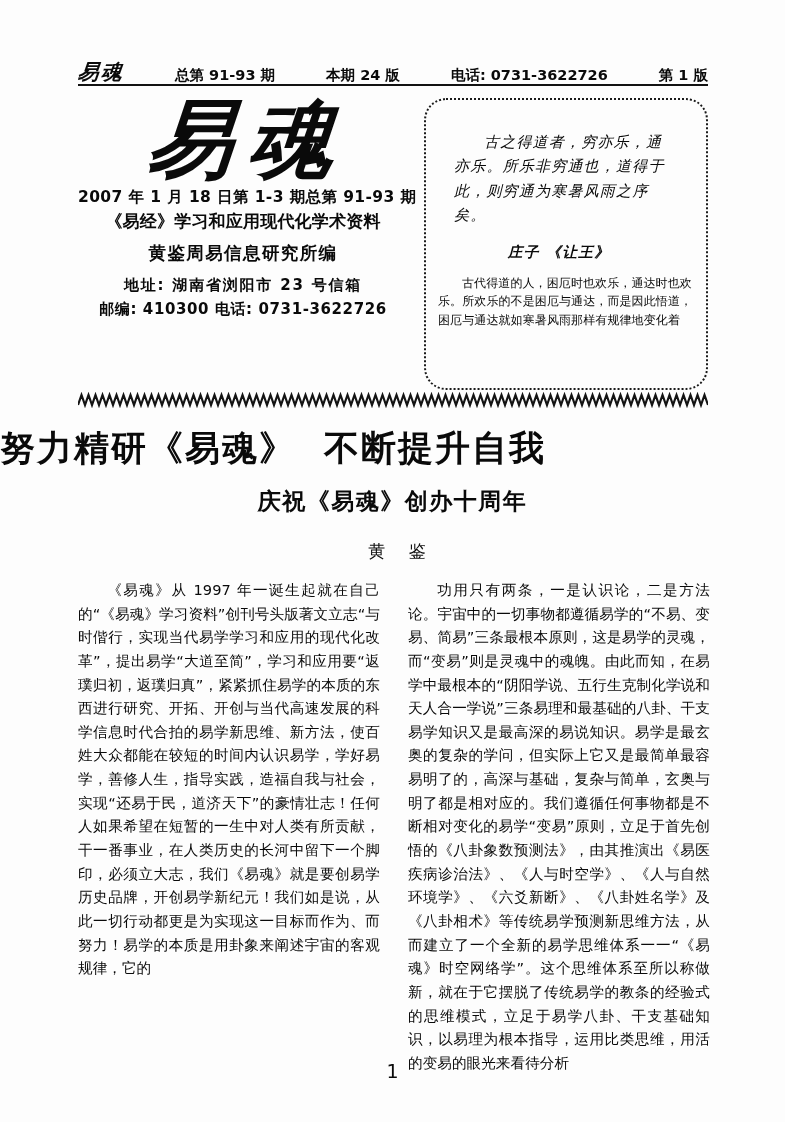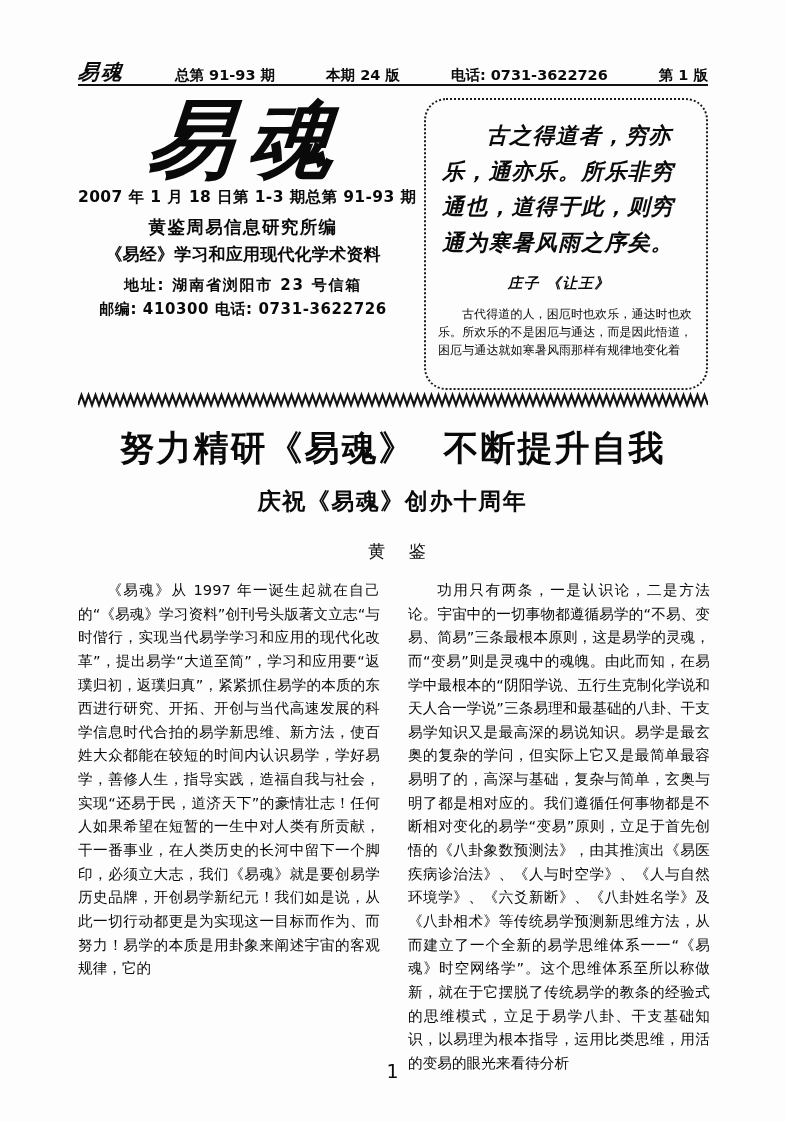--- a/index.html
+++ b/index.html
@@ -93,26 +93,26 @@
     width: 284px;
     height: 292px;
     border: 2.5px dotted #1a1a1a;
     border-radius: 22px;
     box-sizing: border-box;
     padding: 14px 12px 8px 12px;
   }
   .quote-classical {
     font-family: "DejaVu Serif", serif;
     font-style: italic;
-    font-weight: bold;
-    font-size: 22px;
+    font-weight: normal;
+    font-size: 15px;
     line-height: 1.62;
     text-indent: 2em;
     letter-spacing: 1.2px;
-    margin: 4px;
+    margin: 16px;
   }
   .quote-attrib {
     font-family: "DejaVu Serif", serif;
     font-style: italic;
     font-weight: bold;
     font-size: 14.5px;
     letter-spacing: 1.5px;
     text-align: center;
     padding-right: 14px;
     margin-top: 13px;
@@ -134,21 +134,21 @@
     width: 630px;
     height: 16px;
   }
 
   
   .headline {
     position: absolute;
     left: 0;
     top: 428px;
     width: 785px;
-    text-align: center;
+    text-align: left;
     font-family: "DejaVu Serif", serif;
     font-weight: bold;
     font-size: 35px;
     letter-spacing: 2px;
     line-height: 1.15;
     white-space: nowrap;
   }
   .headline .gap { display: inline-block; width: 28px; }
   .subheadline {
     position: absolute;
@@ -223,22 +223,22 @@
     <span class="topbar-logo">易魂</span>
     <span class="topbar-item">总第 91-93 期</span>
     <span class="topbar-item">本期 24 版</span>
     <span class="topbar-item">电话: 0731-3622726</span>
     <span class="topbar-item">第 1 版</span>
   </div>
 
   <div class="masthead">
     <div class="masthead-title">易魂</div>
     <div class="masthead-line ml-issue">2007 年 1 月 18 日第 1-3 期总第 91-93 期</div>
+    <div class="masthead-line ml-desc">《易经》学习和应用现代化学术资料</div>
     <div class="masthead-line ml-editor">黄鉴周易信息研究所编</div>
-    <div class="masthead-line ml-desc">《易经》学习和应用现代化学术资料</div>
     <div class="masthead-line ml-addr">地址: 湖南省浏阳市 23 号信箱</div>
     <div class="masthead-line ml-post">邮编: 410300 电话: 0731-3622726</div>
   </div>
 
   <div class="quotebox">
     <p class="quote-classical">古之得道者，穷亦乐，通亦乐。所乐非穷通也，道得于此，则穷通为寒暑风雨之序矣。</p>
     <div class="quote-attrib">庄子 《让王》</div>
     <div class="quote-explain">古代得道的人，困厄时也欢乐，通达时也欢乐。所欢乐的不是困厄与通达，而是因此悟道，困厄与通达就如寒暑风雨那样有规律地变化着</div>
   </div>
 

